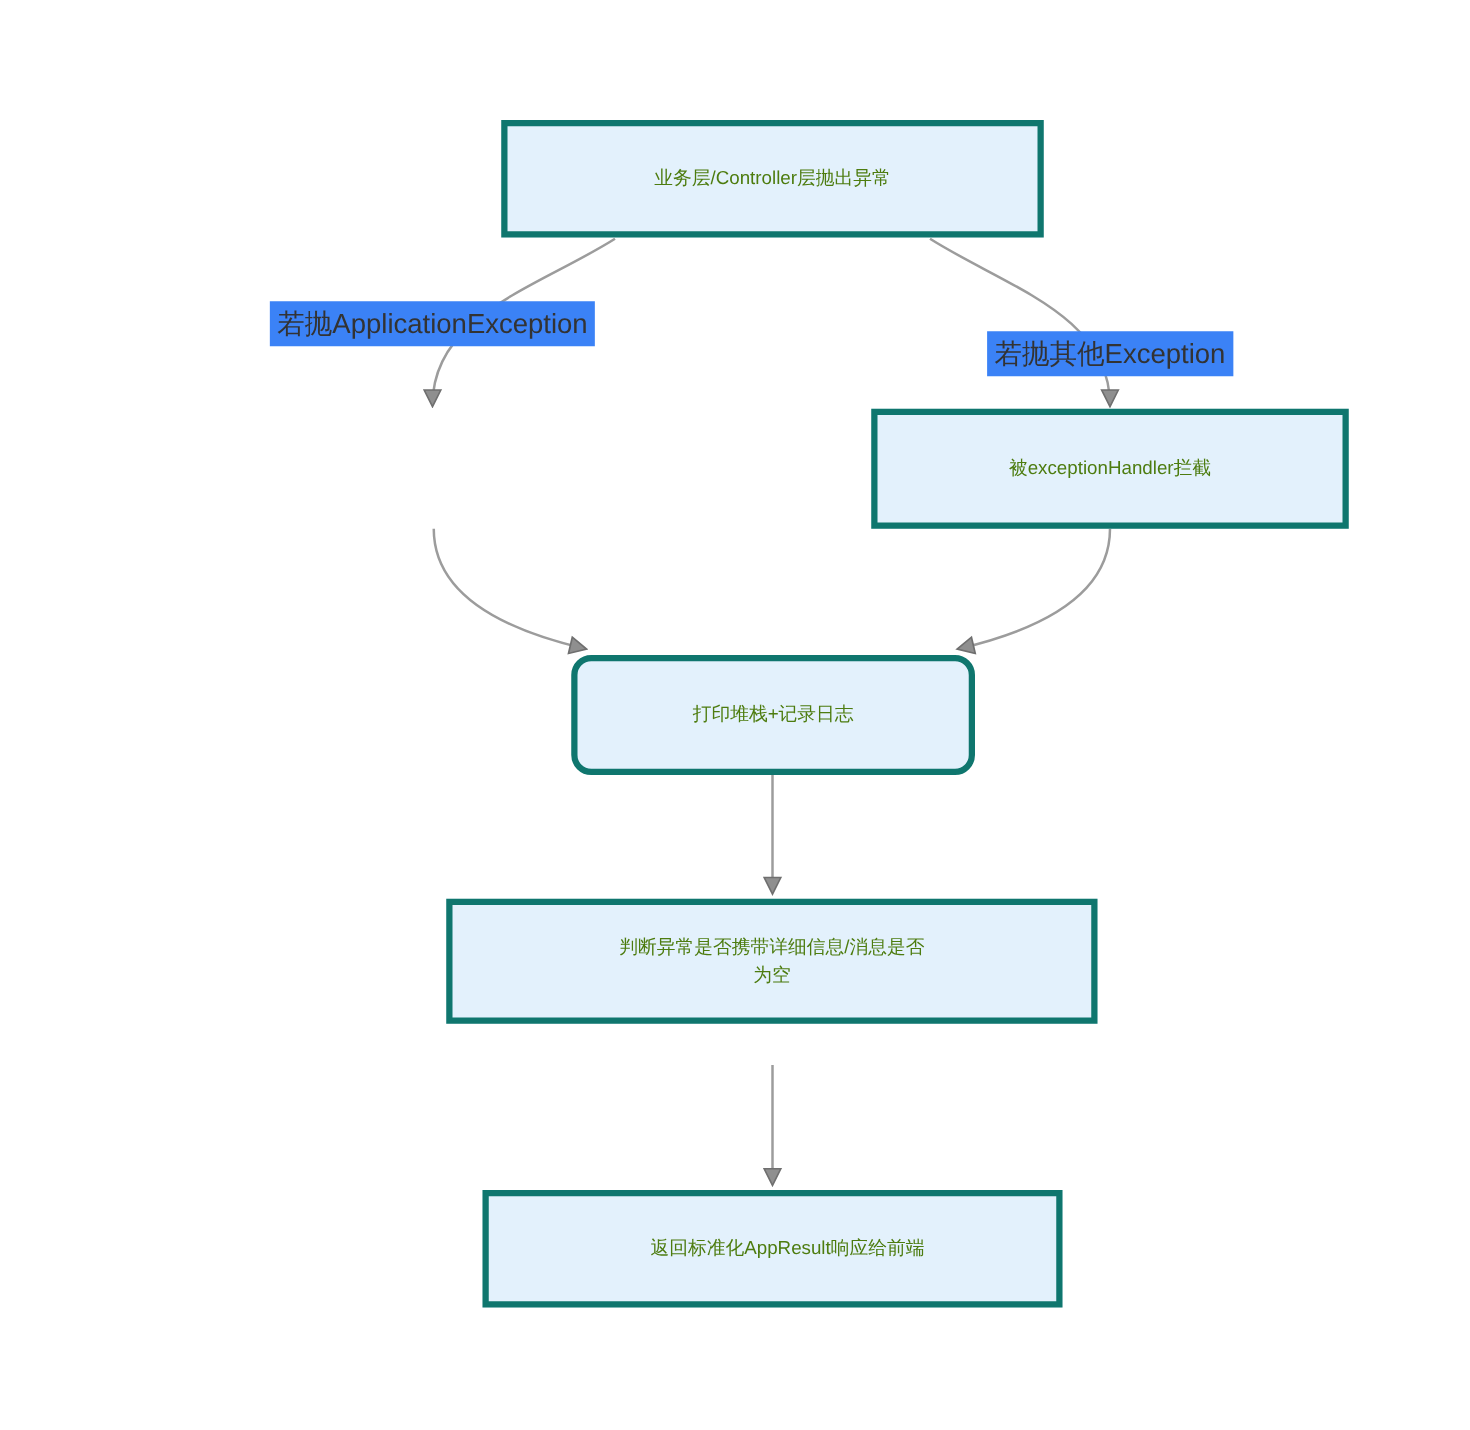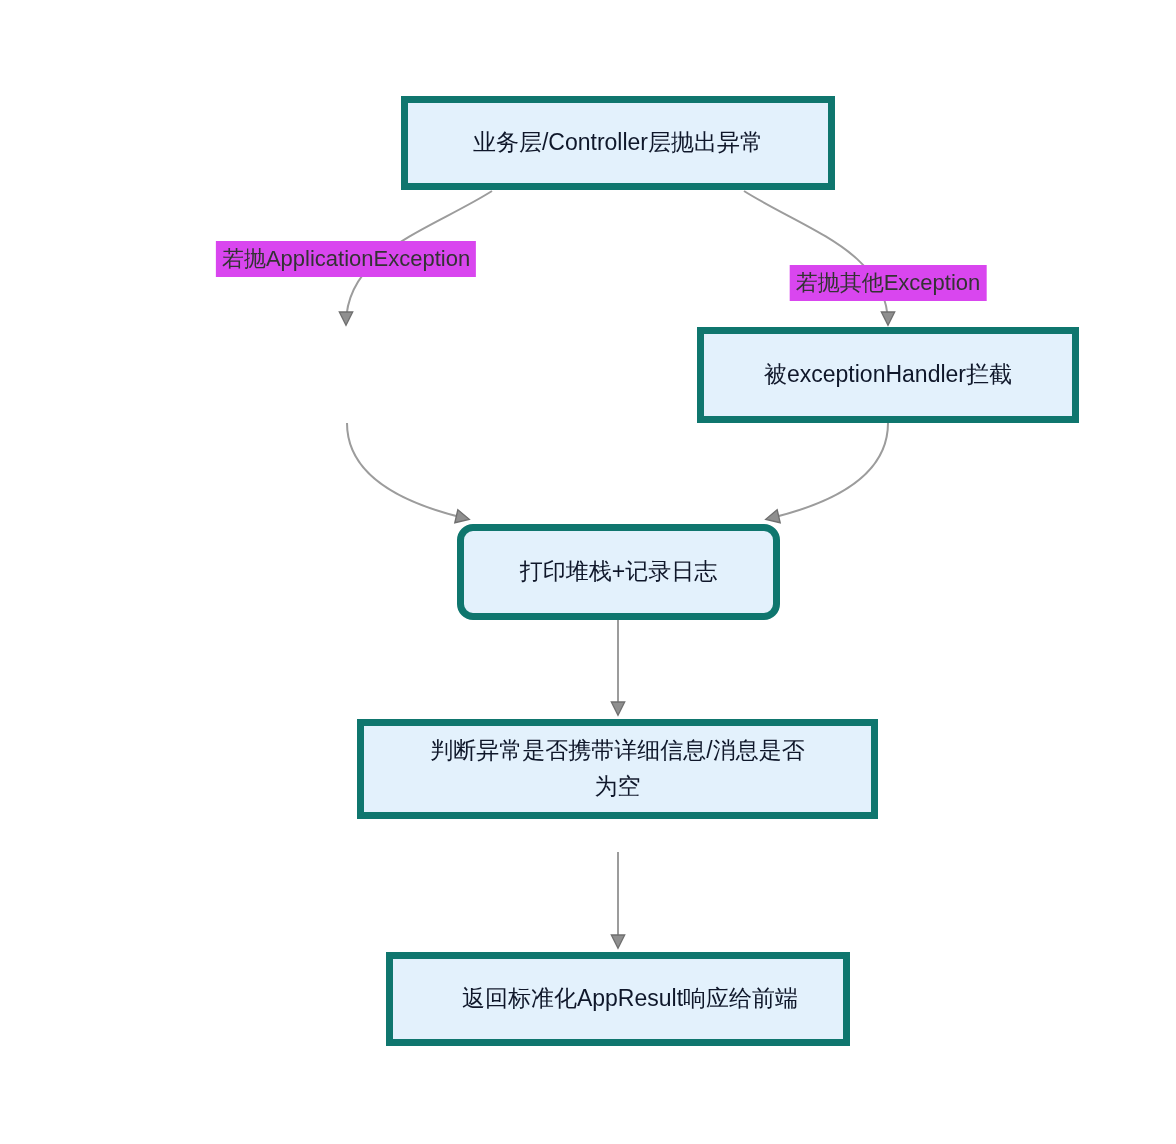--- a/index.html
+++ b/index.html
@@ -24,35 +24,35 @@
   }
   .edge-path {
     fill: none;
     stroke: #9c9c9c;
     stroke-width: 2px;
   }
   .node {
     position: absolute;
     box-sizing: border-box;
     background: #e3f1fc;
-    border: 7px solid #0f766e;
-    color: #0f172a;
-    font-size: 23px;
+    border: 5px solid #0f766e;
+    color: #4d7c0f;
+    font-size: 15px;
     display: flex;
     flex-direction: column;
     align-items: center;
     justify-content: center;
     text-align: center;
     line-height: 1.55;
     z-index: 1;
   }
   .edge-label {
     position: absolute;
     transform: translate(-50%, -50%);
-    background: #d946ef;
+    background: #3b82f6;
     color: #333333;
     font-size: 22px;
     padding: 3px 6px;
     white-space: nowrap;
     z-index: 2;
   }
 </style>
 </head>
 <body>
 

